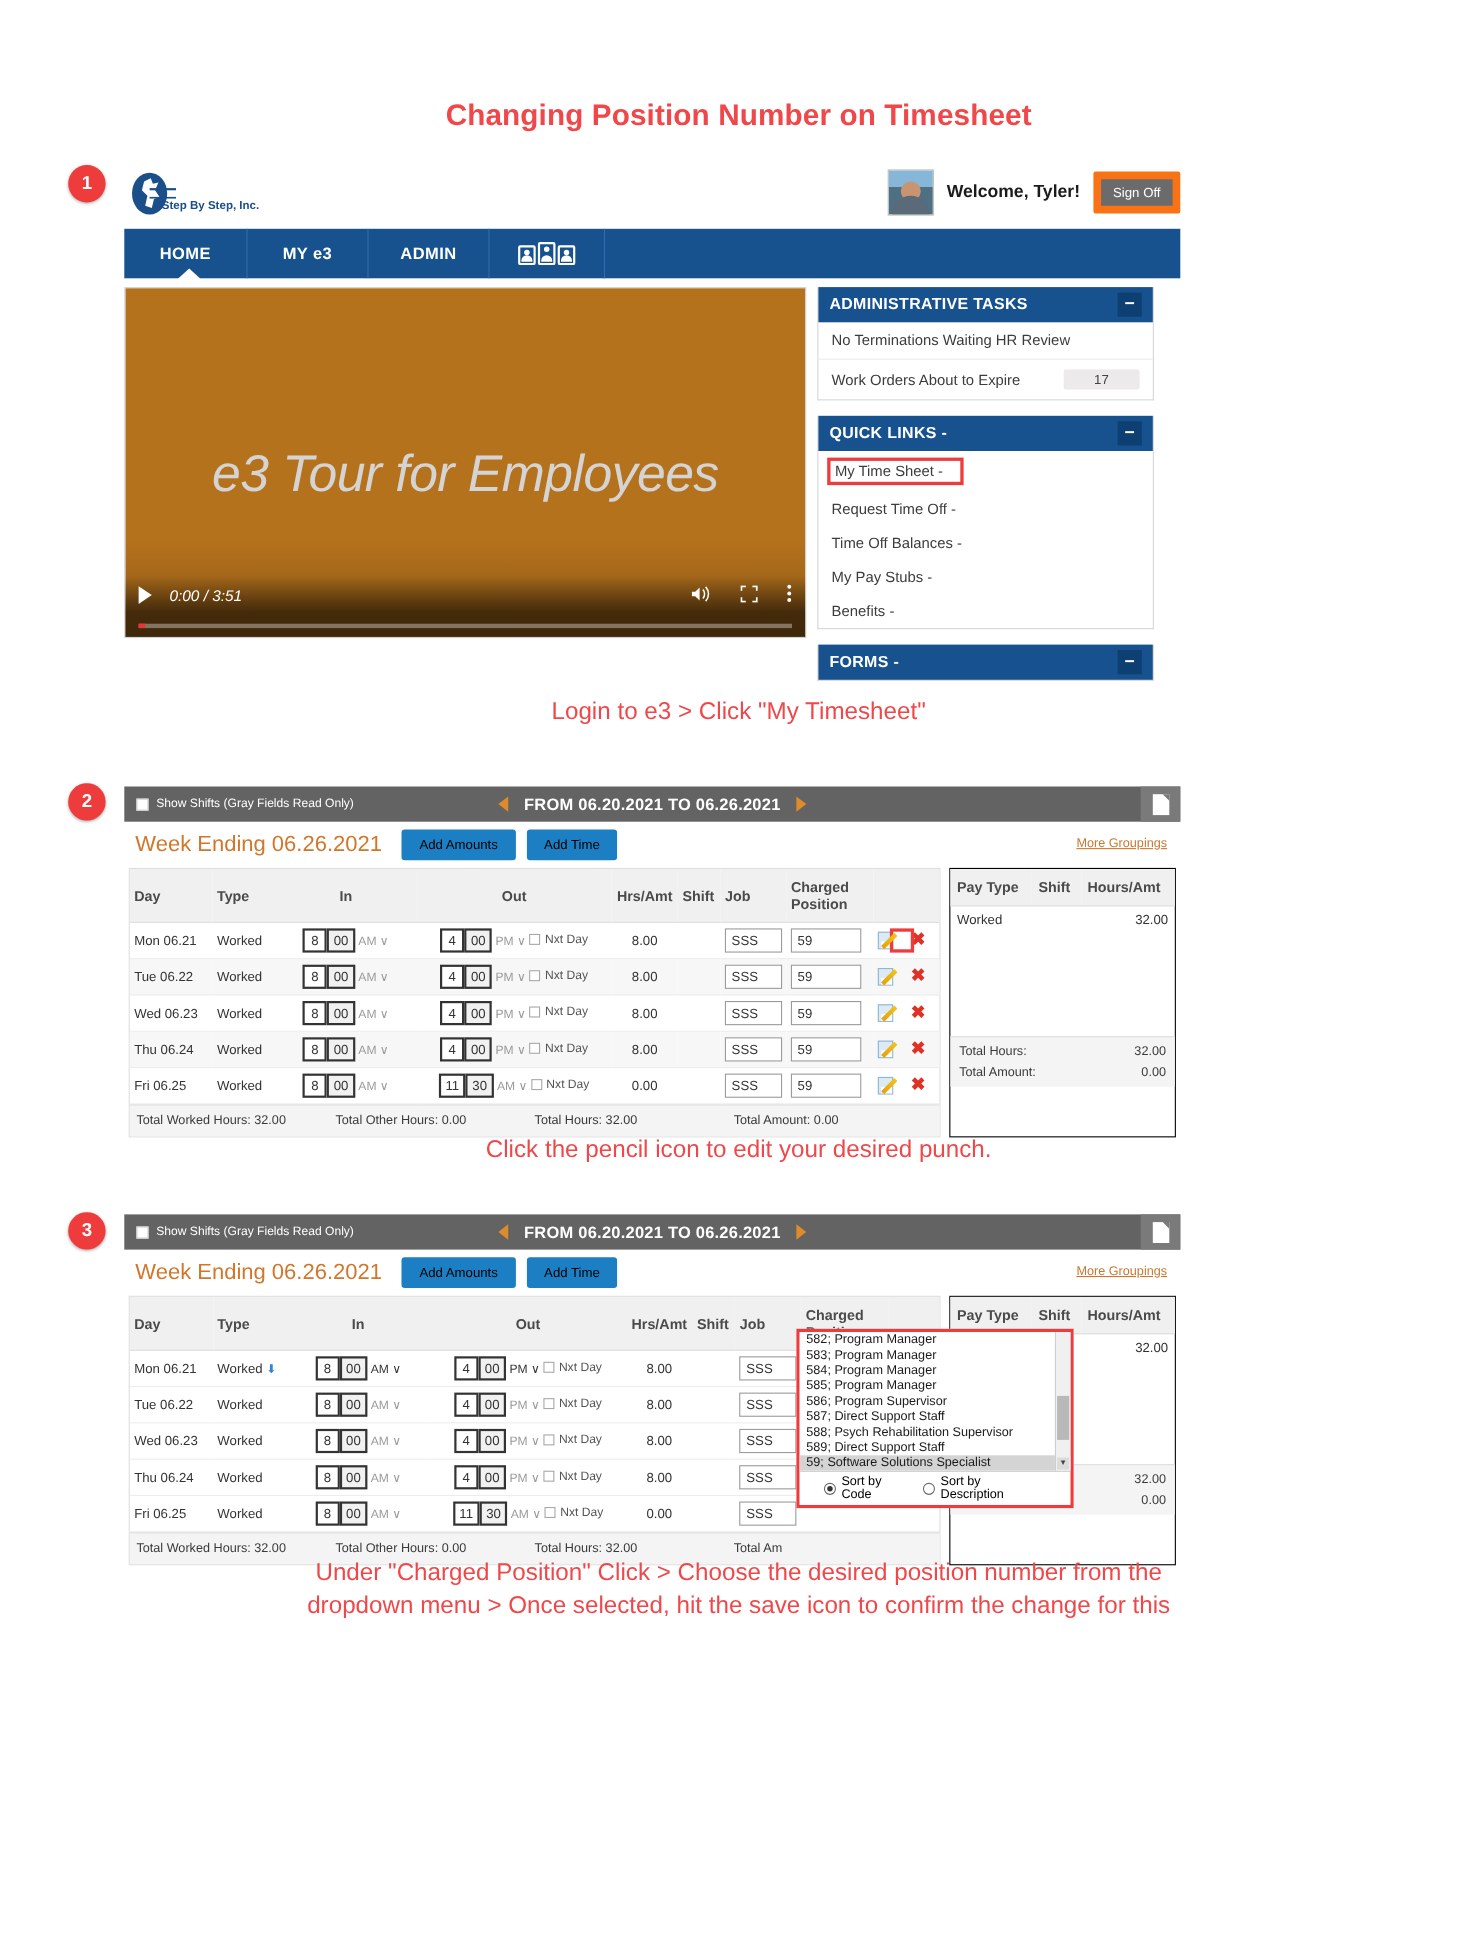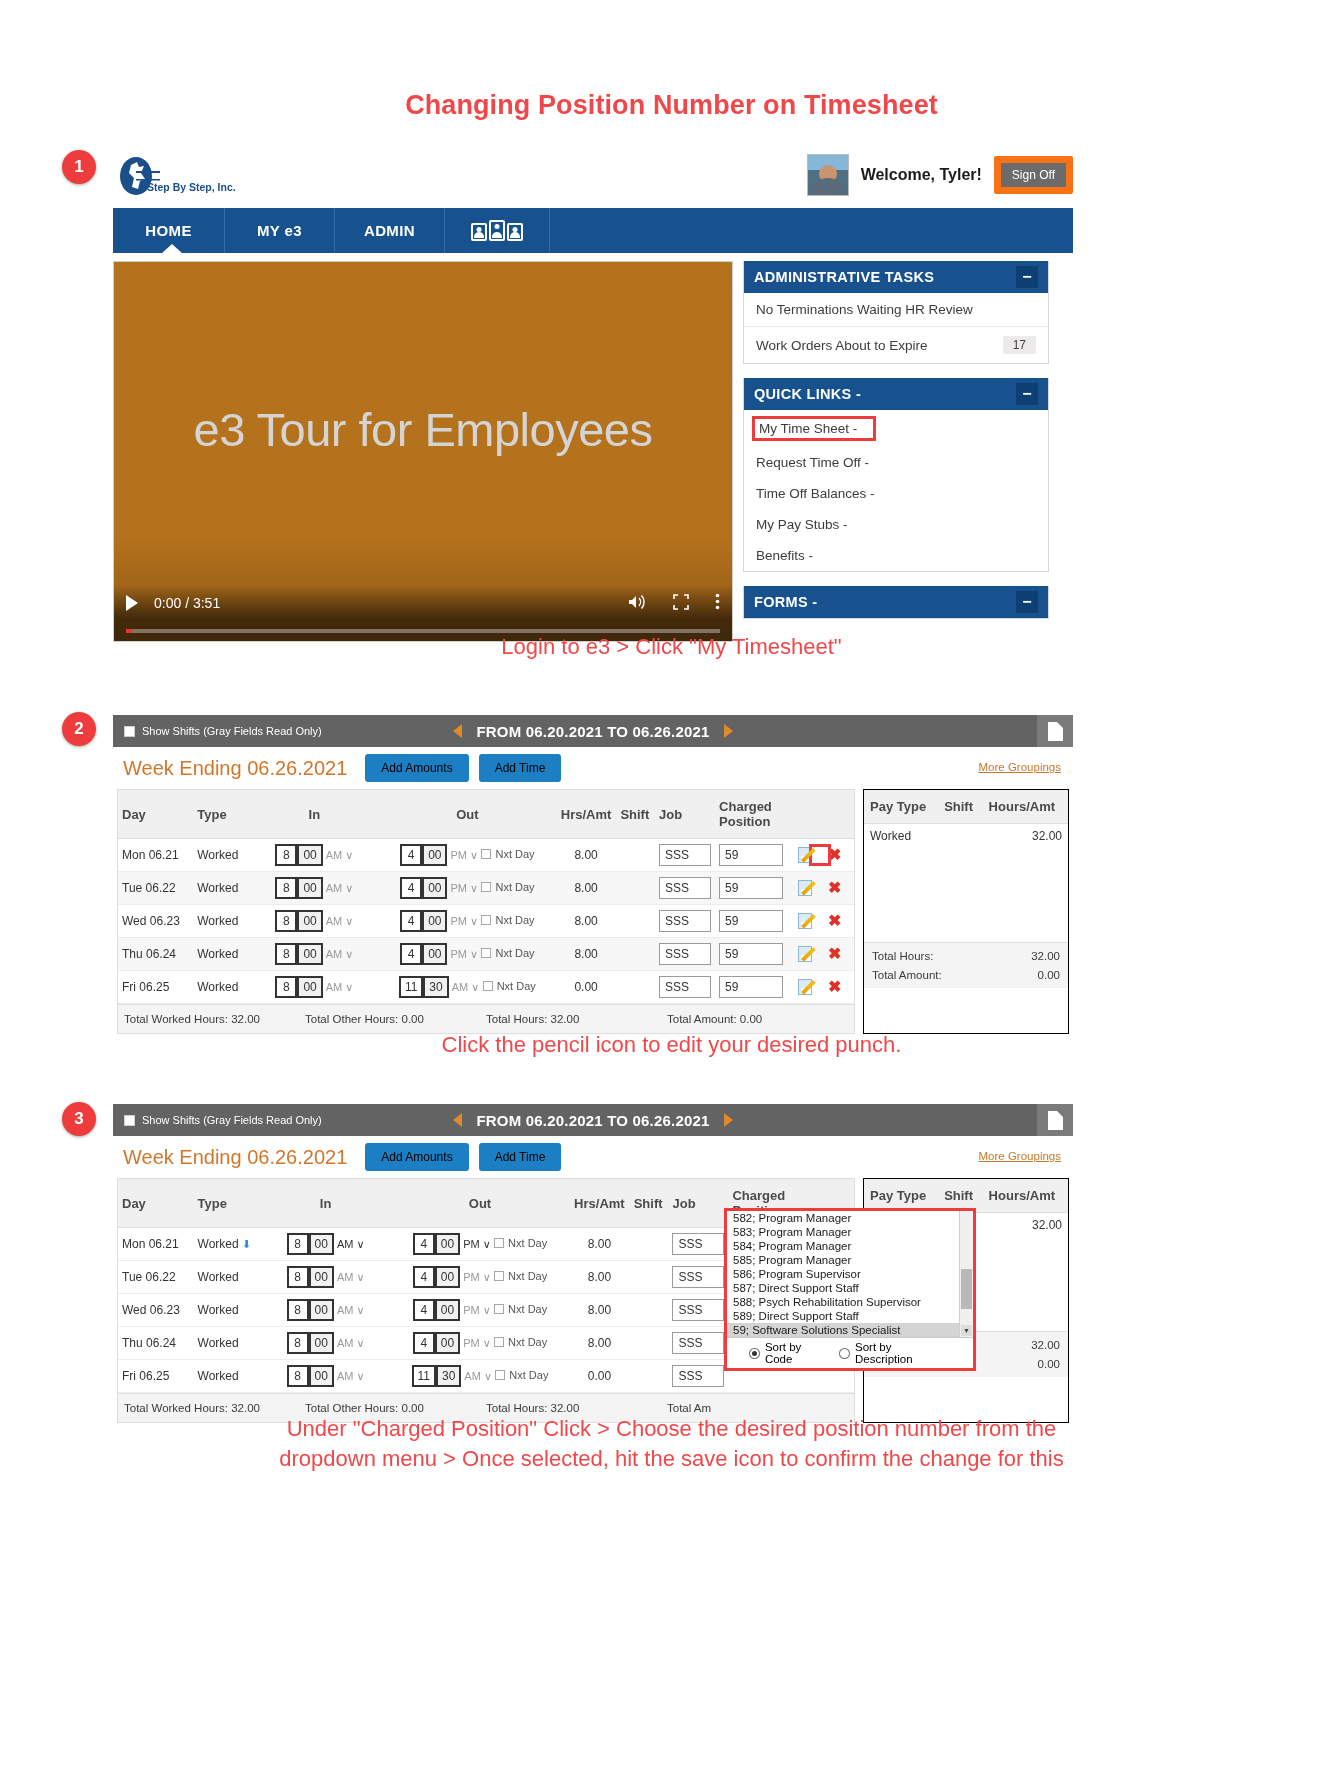--- a/index.html
+++ b/index.html
@@ -143,24 +143,25 @@
     transform:translateX(-50%);
   }
   .people-icon span.mid { height:21px; }
 
   .portal-body {
     display: flex;
     margin-top: 8px;
     gap: 10px;
   }
   .video {
-    width: 620px; height: 381px;
+    width: 620px; height: 319px;
     background: linear-gradient(#b5721c 0%, #b5721c 72%, #8b5716 100%);
     position: relative;
     border: 1px solid #d0cfce;
+    font-style: italic;
   }
   .video-title {
     position: absolute; left: 0; right: 0; top: 140px;
     text-align: center;
     color: #d4d4d4;
     font-size: 47px;
     letter-spacing: -.5px;
   }
   .video-controls {
     position: absolute; left: 0; right: 0; bottom: 0;
@@ -204,21 +205,21 @@
   .widget-row {
     padding: 9px 12px;
     font-size: 13.5px;
     color: #3c3c3c;
     border-bottom: 1px solid #ececec;
     display: flex; align-items: center; justify-content: space-between;
   }
   .widget-row:last-child { border-bottom: none; }
   .count-pill {
     background: #eceaea; color: #444; font-size: 12px;
-    padding: 2px 10px; border-radius: 2px;
+    padding: 2px 28px; border-radius: 2px;
   }
   .ql-row { padding: 8px 12px; font-size: 13.5px; color:#3c3c3c; }
   .highlight-box {
     border: 3px solid #ef3b3b;
     display: inline-block;
     padding: 2px 16px 2px 4px;
     margin: -2px -4px;
   }
 
   

